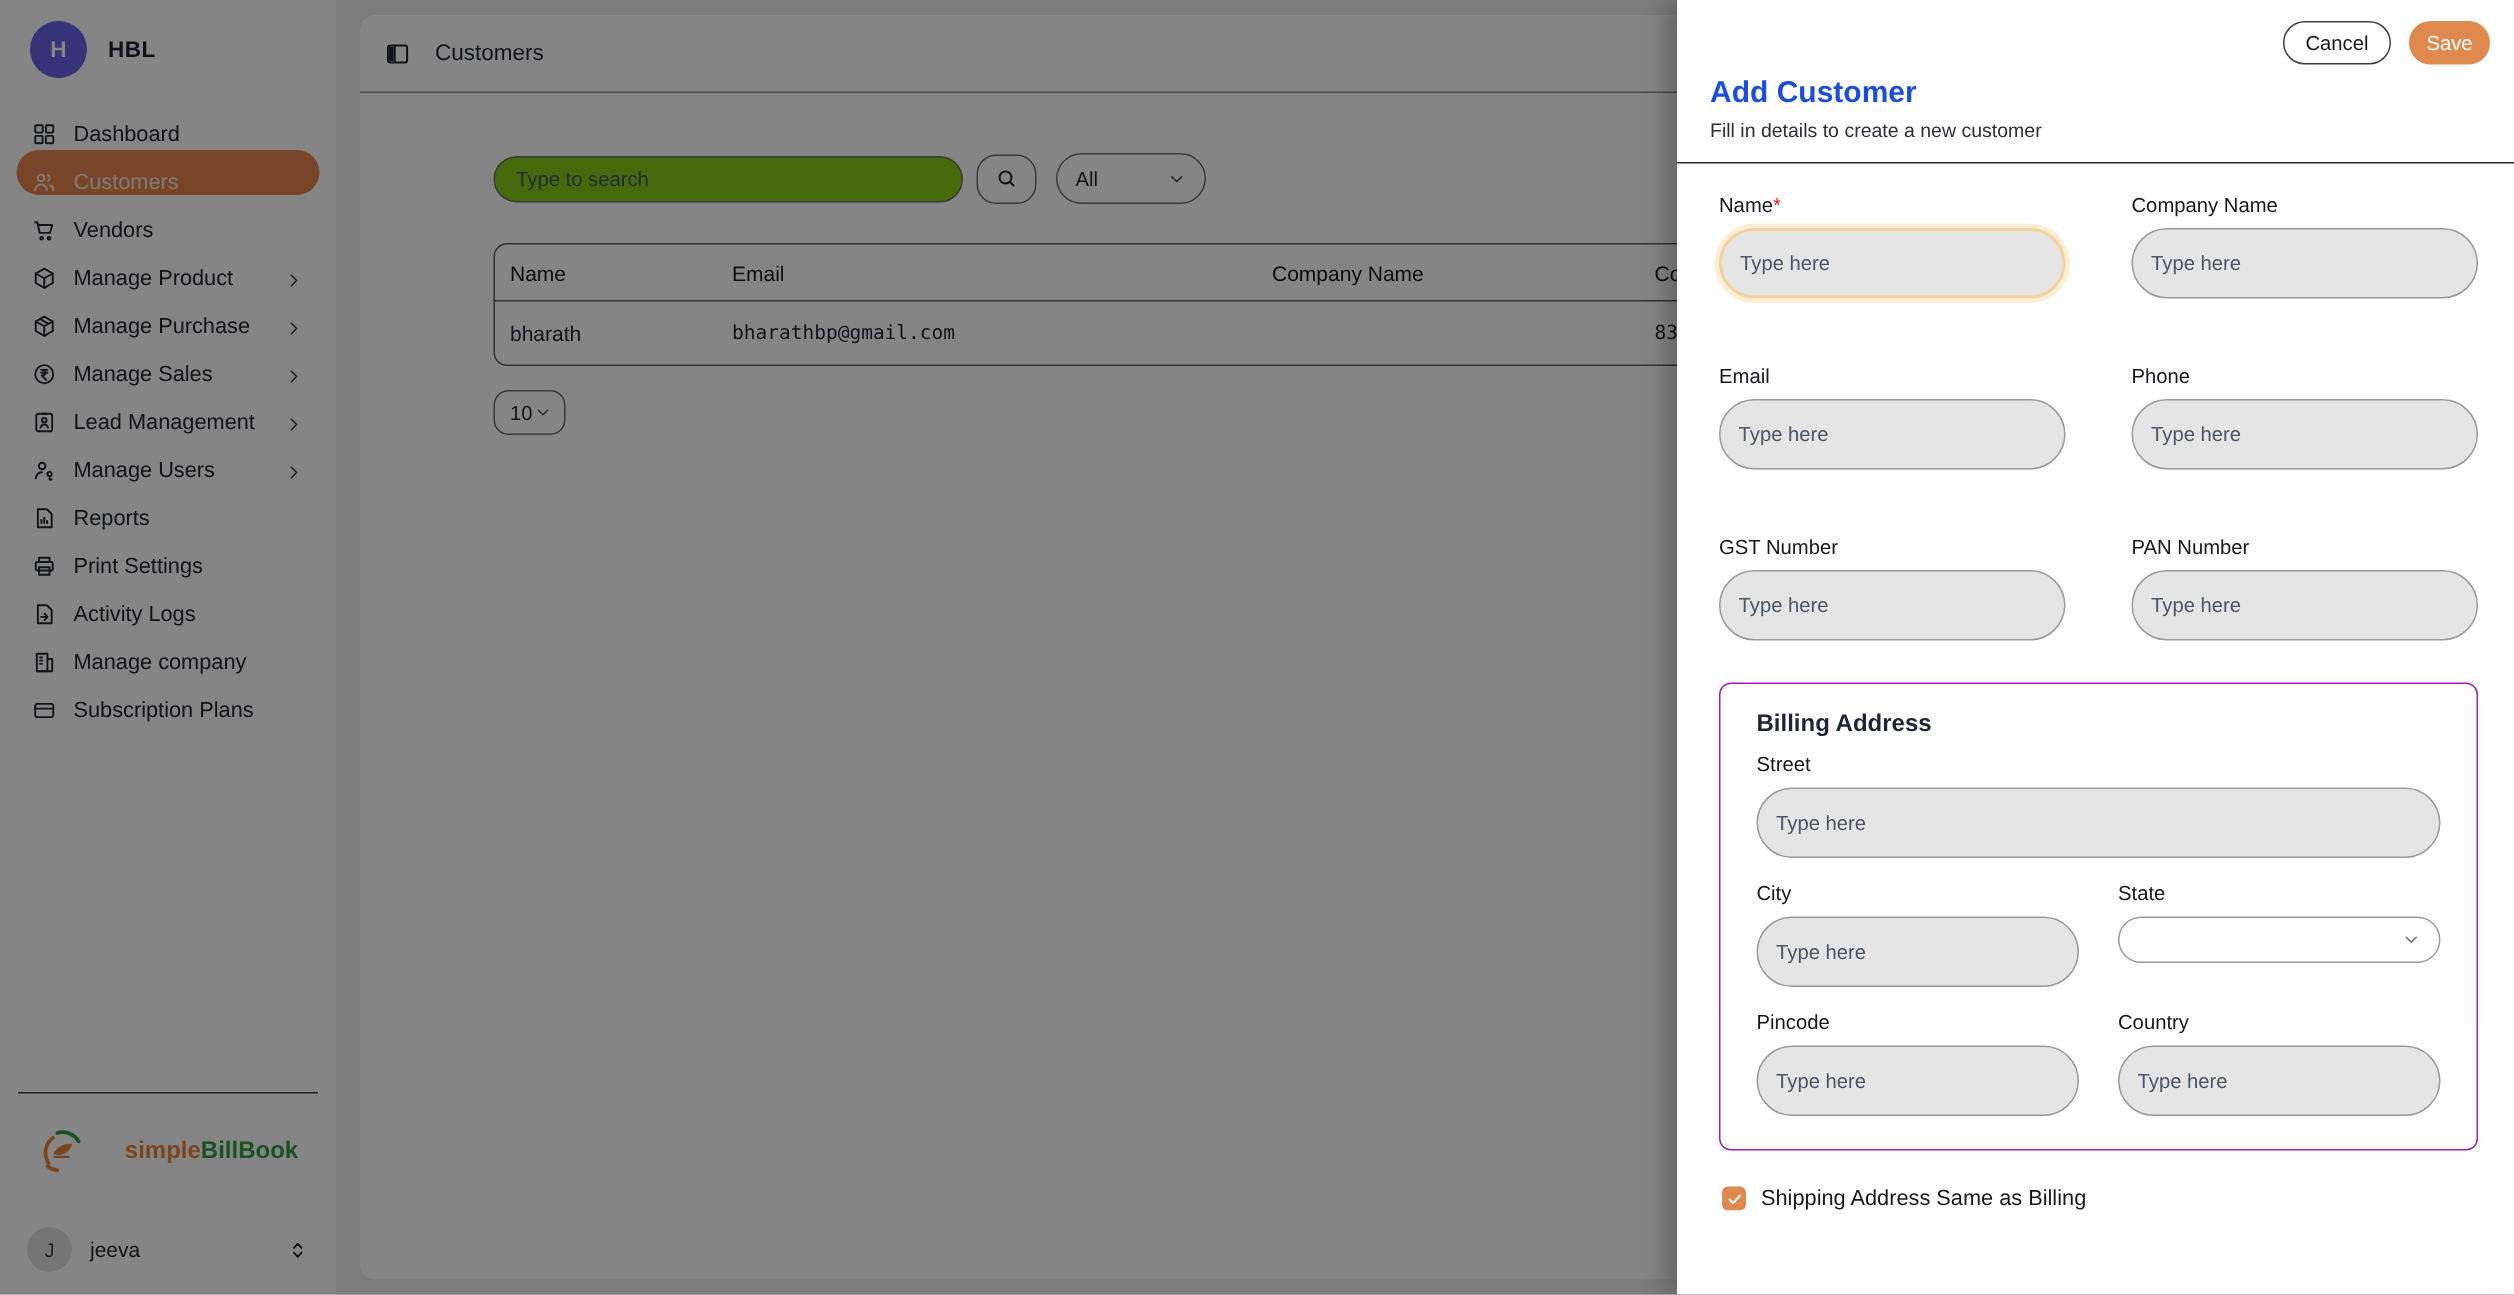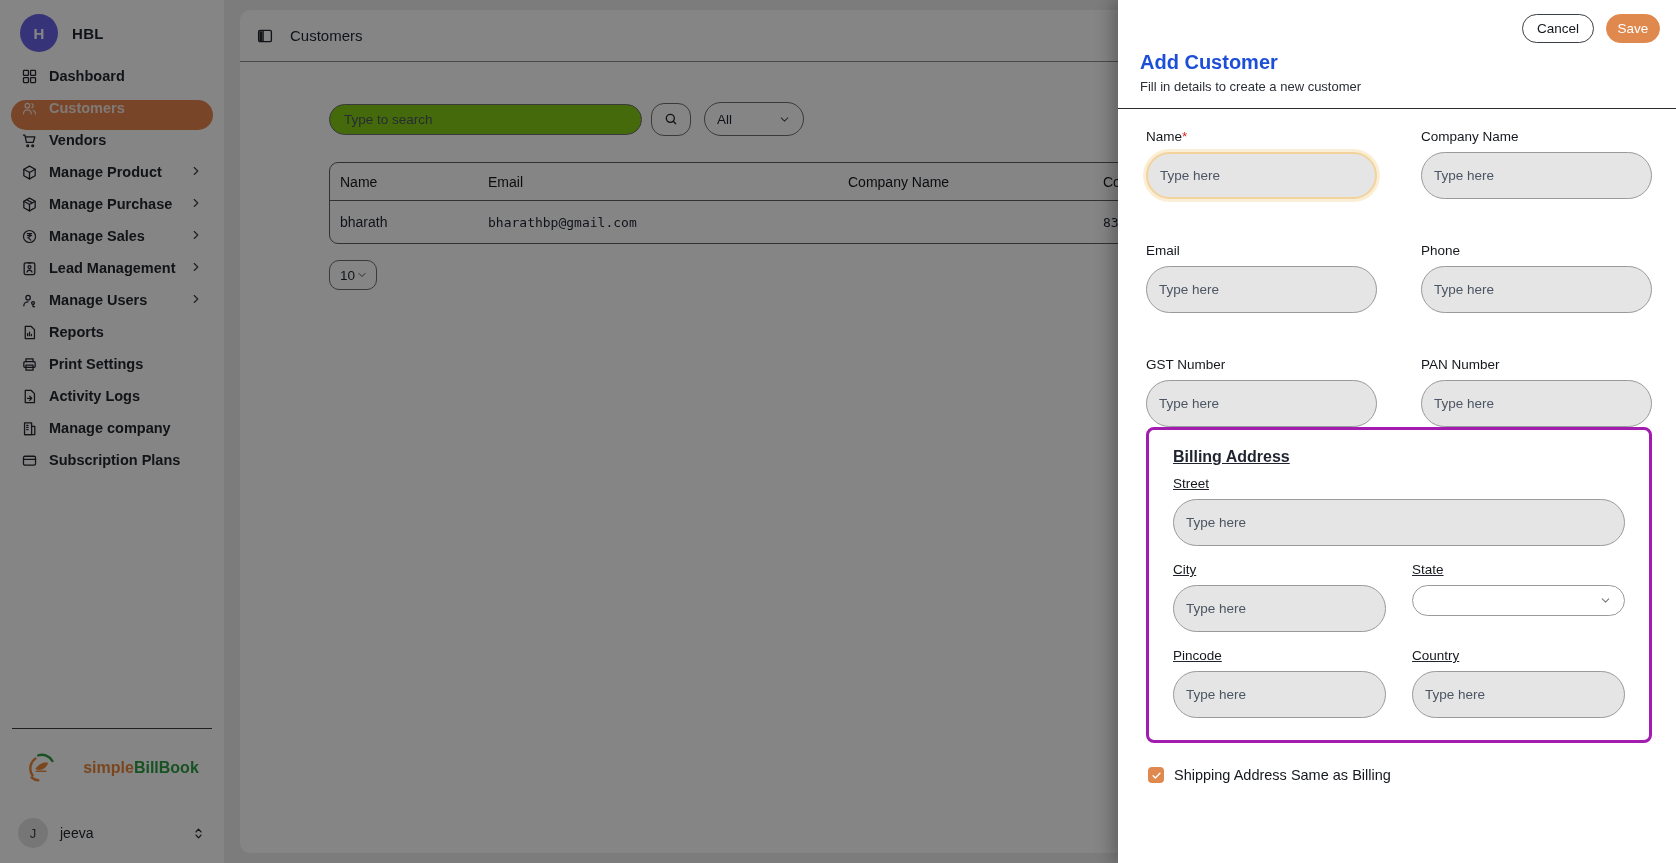--- a/index.html
+++ b/index.html
@@ -8,22 +8,22 @@
   .app { position:relative; width:1676px; height:863px; }
 
   
   .sidebar { position:absolute; left:0; top:0; width:224px; height:863px; background:#ffffff;
              display:flex; flex-direction:column; padding:14px 0 12px; }
   .brand { display:flex; align-items:center; gap:14px; padding:0 20px; margin-bottom:16px; }
   .brand-avatar { width:38px; height:38px; border-radius:50%; background:var(--avatar-indigo);
                   color:#fff; font-weight:700; font-size:15px; display:flex; align-items:center; justify-content:center; }
   .brand-name { font-weight:700; font-size:15px; letter-spacing:.3px; }
   .nav { display:flex; flex-direction:column; gap:2px; padding:0 11px; }
-  .nav-item { display:flex; align-items:flex-start; gap:11px; height:30px; padding:0 10px;
-              border-radius:999px; font-size:14.5px; color:#23272f; cursor:pointer;font-weight:bold; }
+  .nav-item { display:flex; align-items:flex-end; gap:11px; height:30px; padding:0 10px;
+              border-radius:999px; font-size:14.5px; color:#23272f; cursor:pointer; }
   .nav-item .ni-icon { width:17px; height:17px; flex:0 0 17px; display:flex; align-items:center; justify-content:center; color:#23272f; }
   .nav-item .ni-label { flex:1; white-space:nowrap; }
   .nav-item .ni-chev { width:14px; height:14px; color:#3a3f46; }
   .nav-item.active { background:var(--primary-strong); color:#f4e9e2; }
   .nav-item.active .ni-icon { color:#f4e9e2; }
   .sb-spacer { flex:1; }
   .sb-divider { height:1px; background:#3c3c3c; margin:0 12px 22px; }
   .sb-logo { display:flex; align-items:center; justify-content:center; gap:24px; margin-bottom:30px; }
   .sb-logo .logo-text { font-size:16px; font-weight:700; }
   .sb-logo .lt-orange { color:var(--logo-orange); }
@@ -86,21 +86,21 @@
   .drawer-body { padding:20px 24px 0 28px; overflow:hidden; }
 
   .field-grid { display:grid; grid-template-columns:1fr 1fr; column-gap:18px; row-gap:20px;gap:44px; }
   .field label { display:block; font-size:13.5px; color:#15181d; margin-bottom:8px; }
   .req { color:#e02424; }
   .t-input { width:100%; height:47px; border:1px solid #9a9a9a; border-radius:999px; padding:0 12px;
              font-size:13.5px; font-family:inherit; color:#1f2430; background:#e5e5e5; outline:none; }
   .t-input::placeholder { color:#4b5563; }
   .t-input.focused { border:2px solid #f2d39c; box-shadow:0 0 0 3px #fbeed6; }
 
-  .billing-box { border:3px solid #a21caf; border-radius:8px; padding:18px 16px 22px 16px;text-decoration:underline; }
+  .billing-box { margin-top:28px; border:1px solid #a21caf; border-radius:8px; padding:18px 16px 22px 16px; }
   .billing-title { font-size:16px; font-weight:700; margin-bottom:10px; padding-left:8px; }
   .billing-inner { padding:0 8px; }
   .street-field { margin-bottom:16px; }
   .addr-grid { display:grid; grid-template-columns:1fr 1fr; column-gap:26px; row-gap:16px; }
   .select-box { width:100%; height:31px; border:1px solid #9a9a9a; border-radius:999px; background:#fff;
                 display:flex; align-items:center; justify-content:flex-end; padding:0 12px; cursor:pointer; }
   .select-box .chev { width:13px; height:13px; color:#777; }
 
   .check-row { display:flex; align-items:center; gap:10px; margin-top:24px; padding-left:2px; }
   .checkbox { width:16px; height:16px; border-radius:4px; background:var(--primary);

